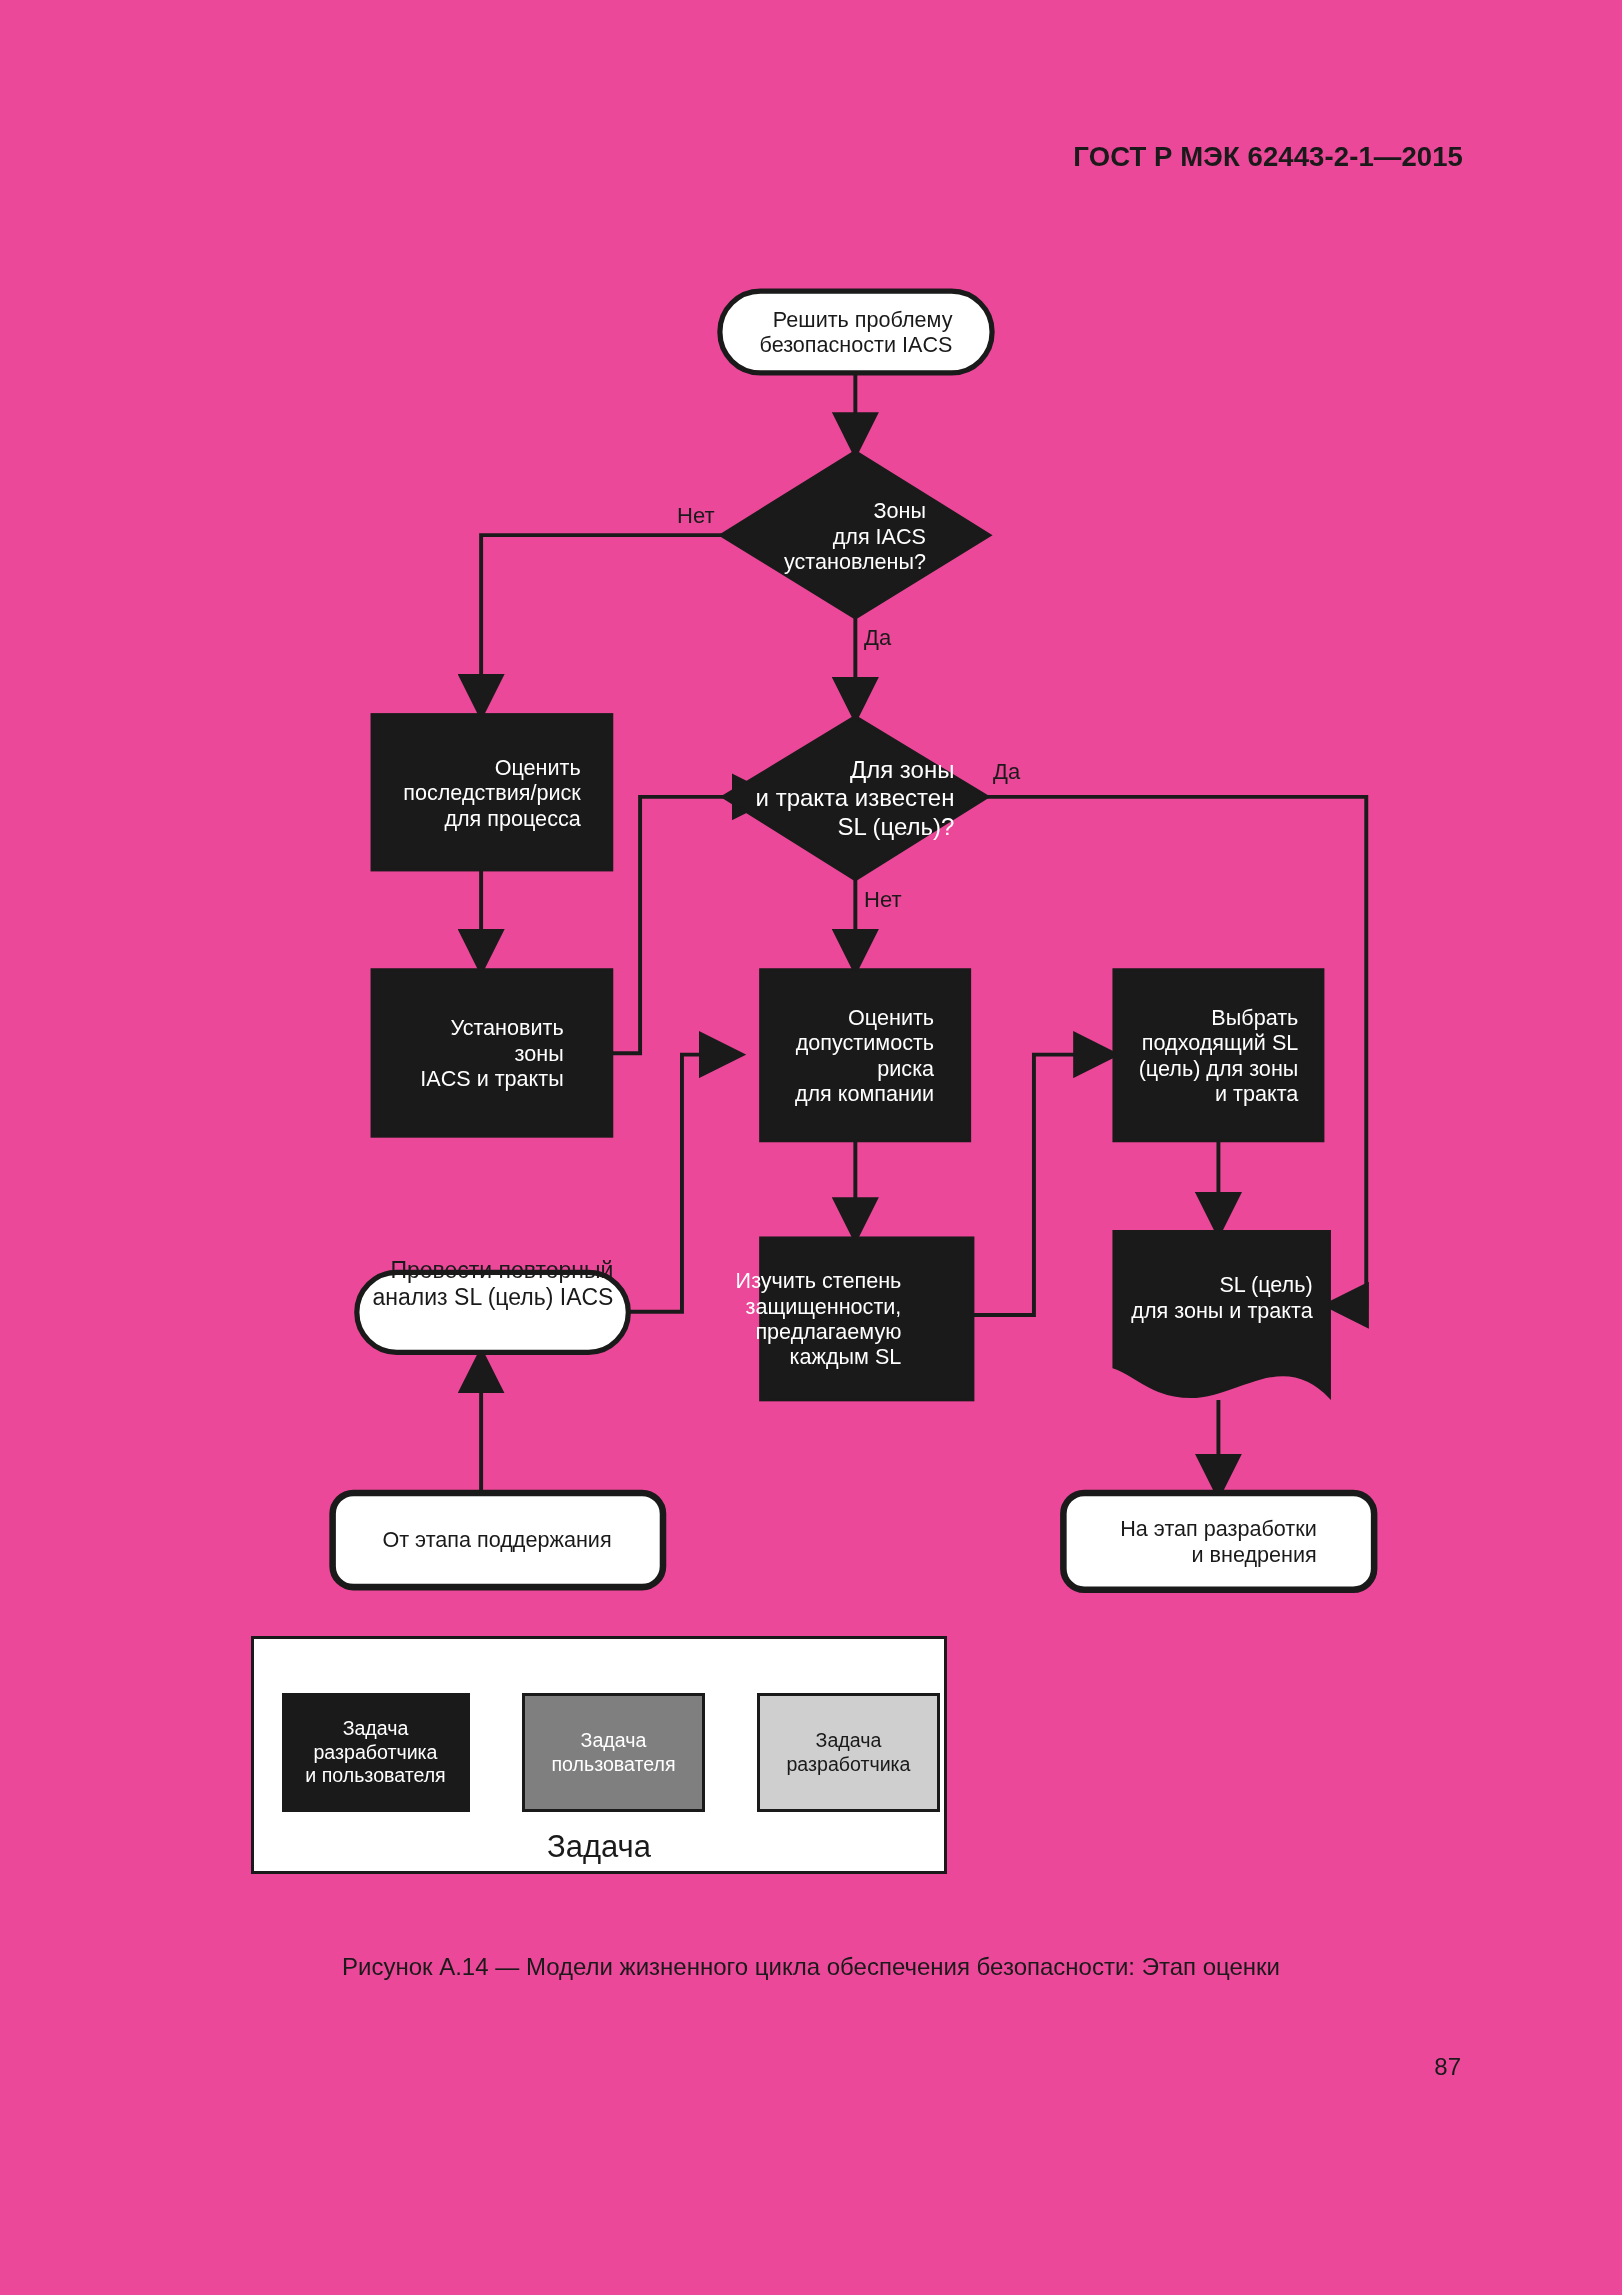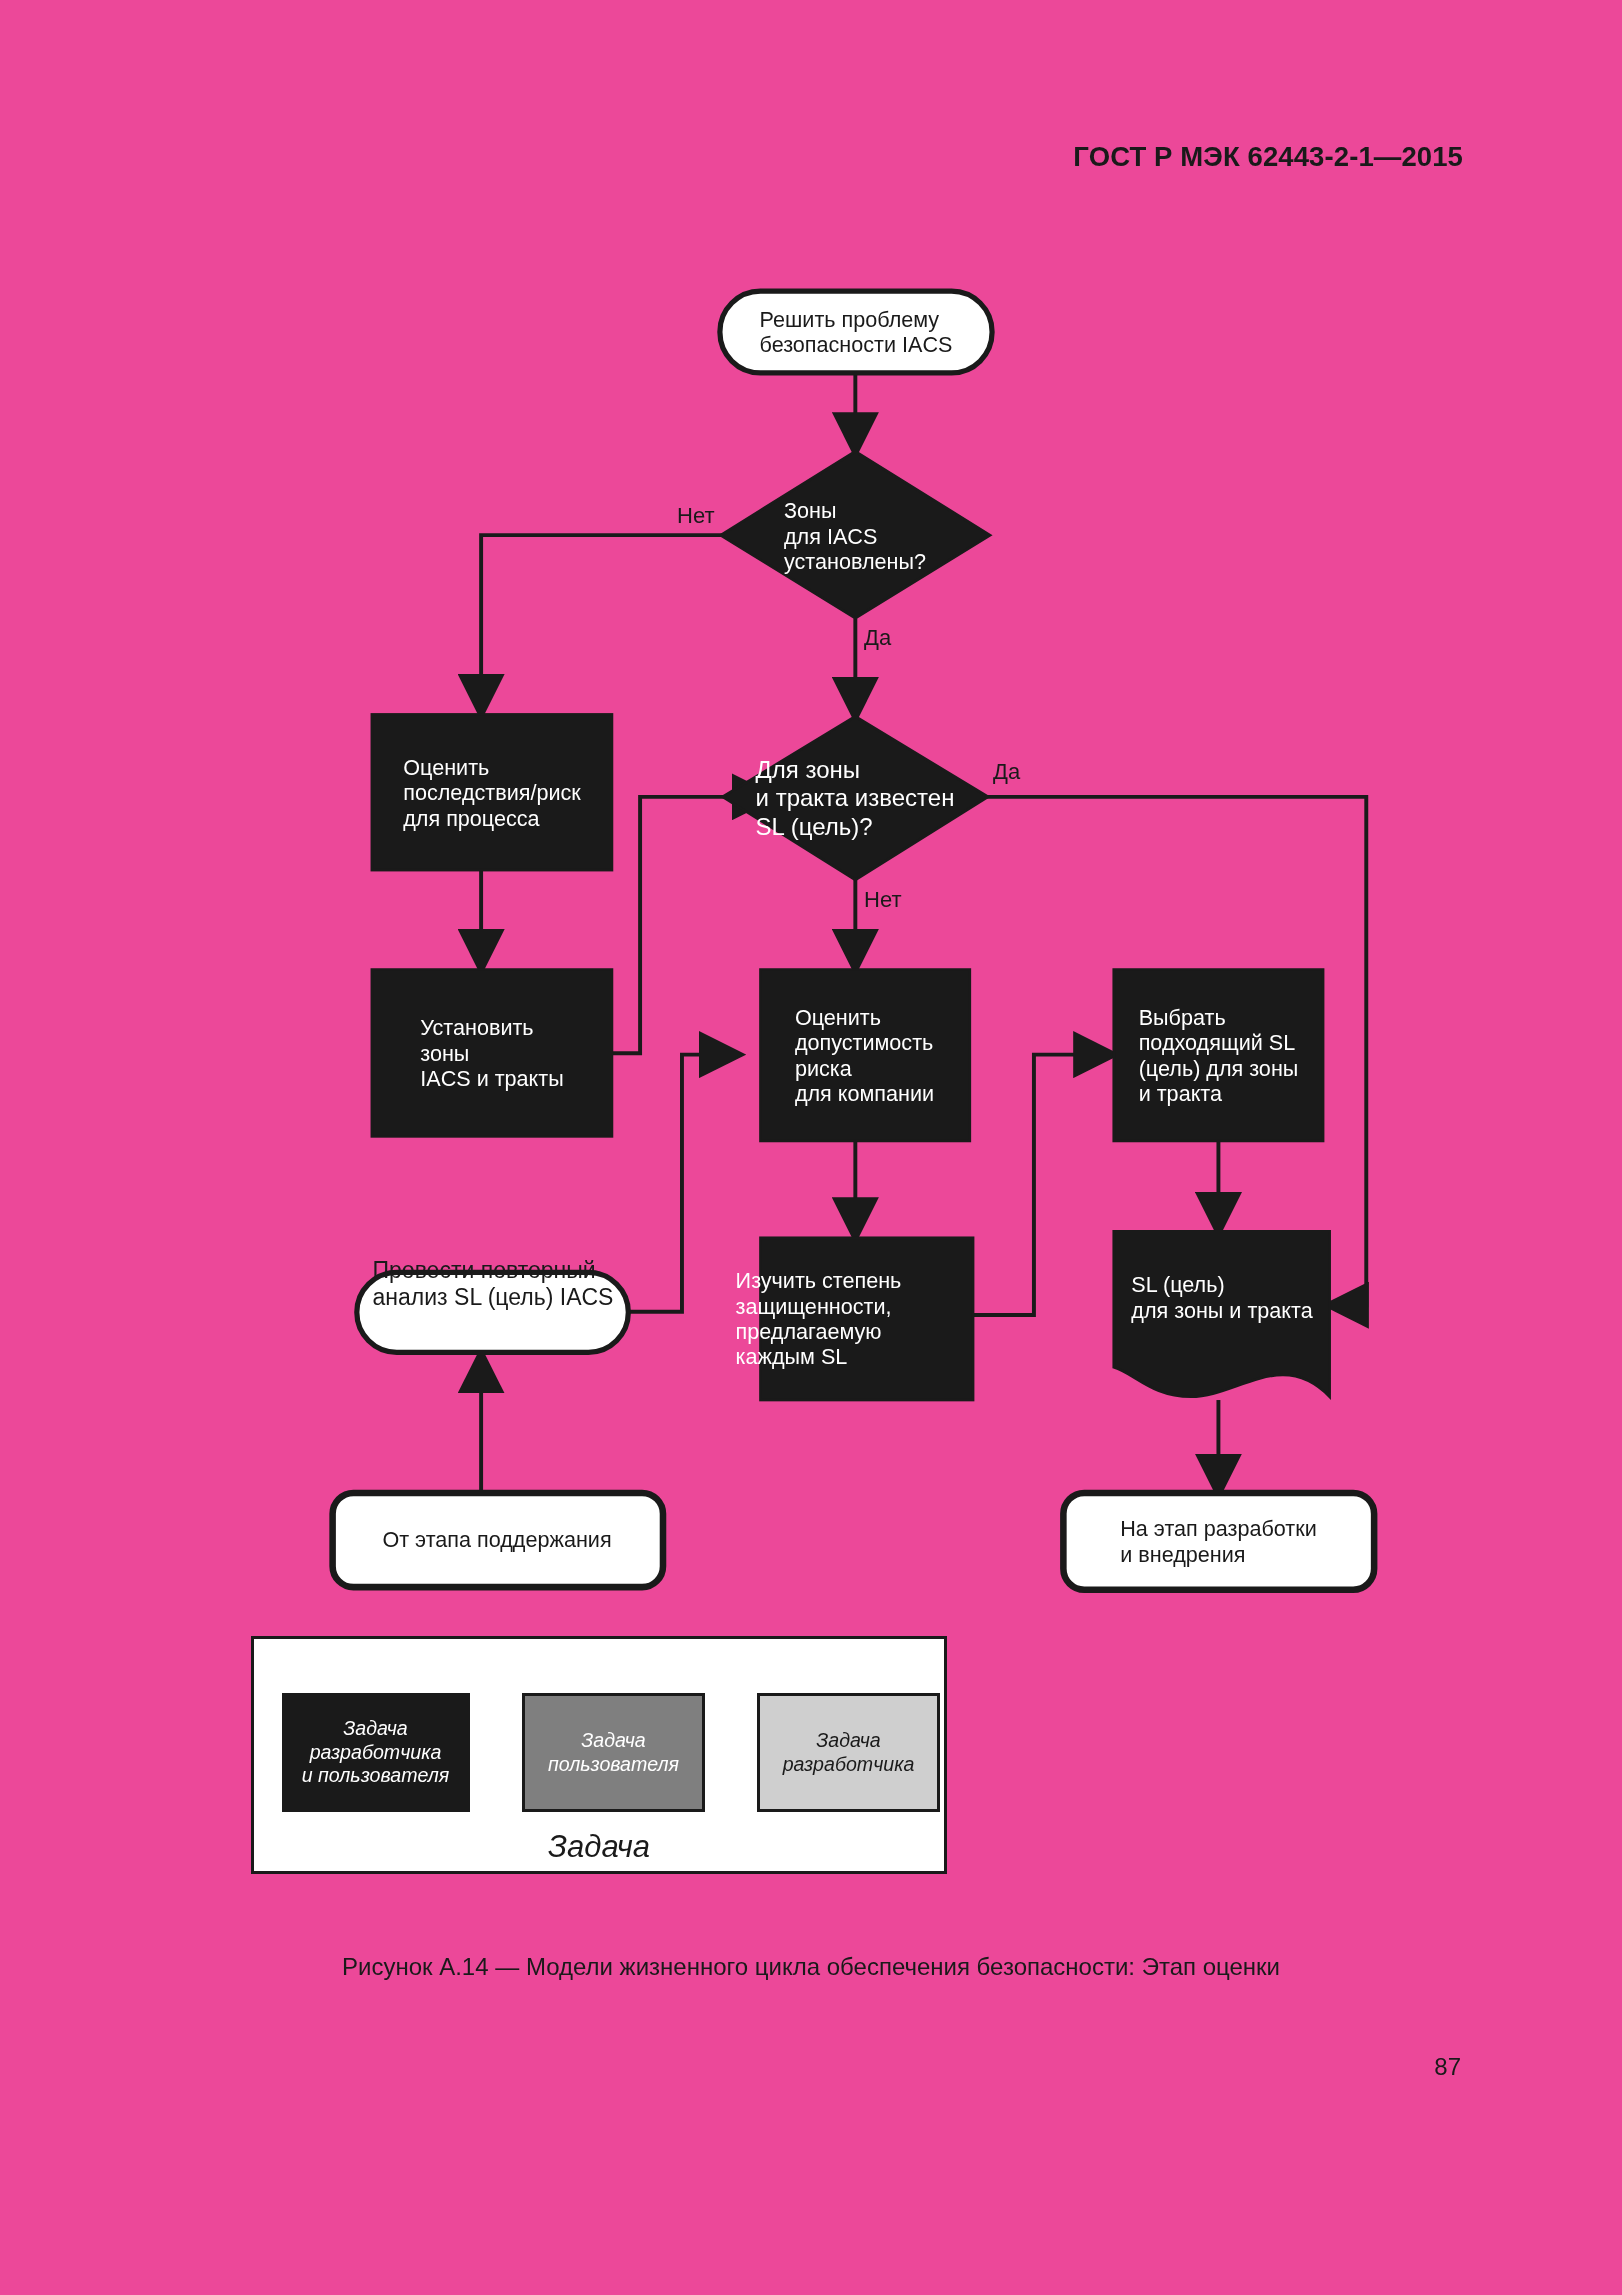--- a/index.html
+++ b/index.html
@@ -47,21 +47,21 @@
     width: 1623px;
     height: 2295px;
   }
 
   
   .node-text {
     position: absolute;
     display: flex;
     align-items: center;
     justify-content: center;
-    text-align: left;
+    text-align: right;
     line-height: 1.18;
     pointer-events: none;
     white-space: pre-line;
   }
   .node-text.dark { color: #ffffff; }
   .node-text.light { color: #1a1a1a; }
 
   .edge-label {
     position: absolute;
     font-size: 22px;
@@ -72,21 +72,20 @@
   
   .legend-box {
     position: absolute;
     left: 251px;
     top: 1636px;
     width: 696px;
     height: 238px;
     border: 3.9px solid #1a1a1a;
     background: #ffffff;
     box-sizing: border-box;
-    font-style: italic;
   }
   .legend-swatches {
     position: absolute;
     left: 0; top: 0;
     width: 100%;
     height: 100%;
   }
   .swatch {
     position: absolute;
     border: 3.3px solid #1a1a1a;

